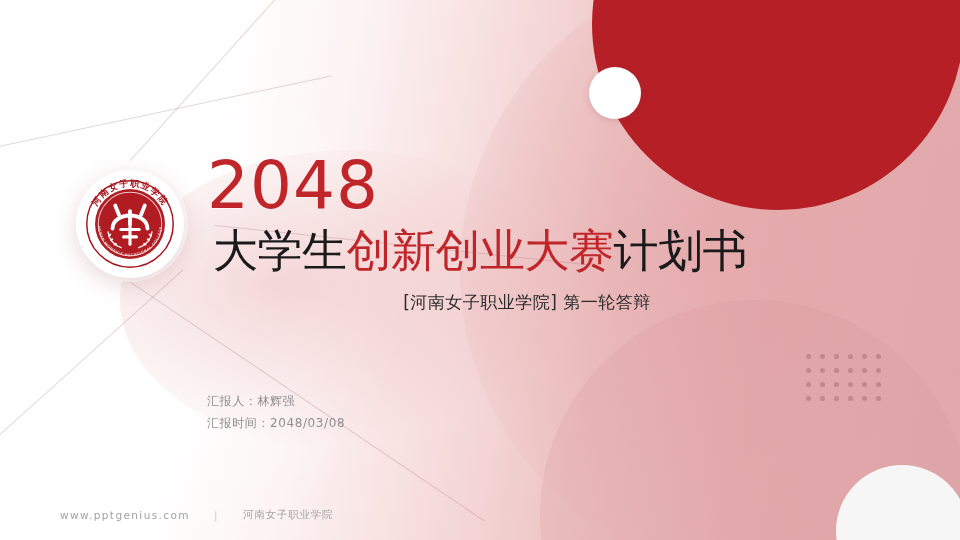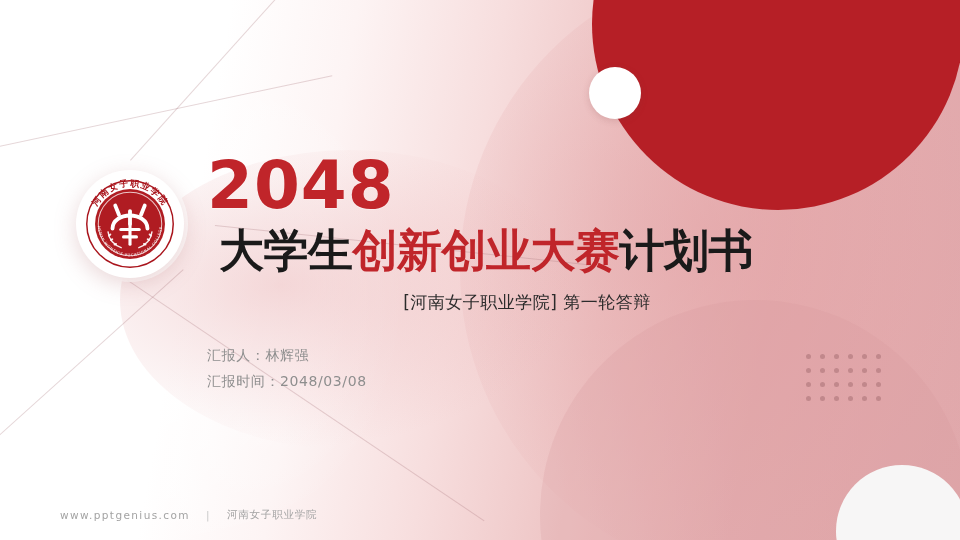--- a/index.html
+++ b/index.html
@@ -102,63 +102,63 @@
     display:flex;align-items:center;justify-content:center;
   }
   .logo-wrap svg{display:block;}
 
   
   .content{position:absolute;left:207px;top:155px;width:640px;}
 
   .year{
     font-family:"DejaVu Sans","Liberation Sans",sans-serif;
     font-size:66px;
-    font-weight:700;
+    font-weight:400;
     line-height:.95;
     letter-spacing:1px;
     color:#c0252a;
     margin:0;
     text-shadow:0 1px 0 rgba(255,255,255,.35);
   }
   .main-title{
-    margin:8px 0 0 12px;
+    margin:8px 0 0 6px;
     font-size:45px;
-    font-weight:700;
+    font-weight:400;
     line-height:1.12;
     letter-spacing:-0.5px;
     color:#1a1a1a;
     white-space:nowrap;
   }
   .main-title .hl{color:#c0252a;}
 
   .subtitle{
     margin:15px 0 0 0;
     font-size:17px;
     font-weight:500;
     color:#2b2b2b;
     letter-spacing:.5px;
     text-align:center;
   }
 
   .meta{
-    margin-top:29px;
-    font-size:14px;
+    margin-top:76px;
+    font-size:12px;
     line-height:1.85;
     color:#8e8e8e;
     letter-spacing:.6px;
   }
   .meta div{white-space:nowrap;}
 
   
   .footer{
     position:absolute;left:60px;bottom:18px;
     font-size:10.5px;
     color:#a3a3a3;
     letter-spacing:1.4px;
-    display:flex;align-items:center;gap:16px;
+    display:flex;align-items:center;gap:24px;
     white-space:nowrap;
   }
   .footer .sep{color:#c9c9c9;}
   .footer .org{letter-spacing:.8px;}
 </style>
 </head>
 <body>
 
 <div id="slide">
 

